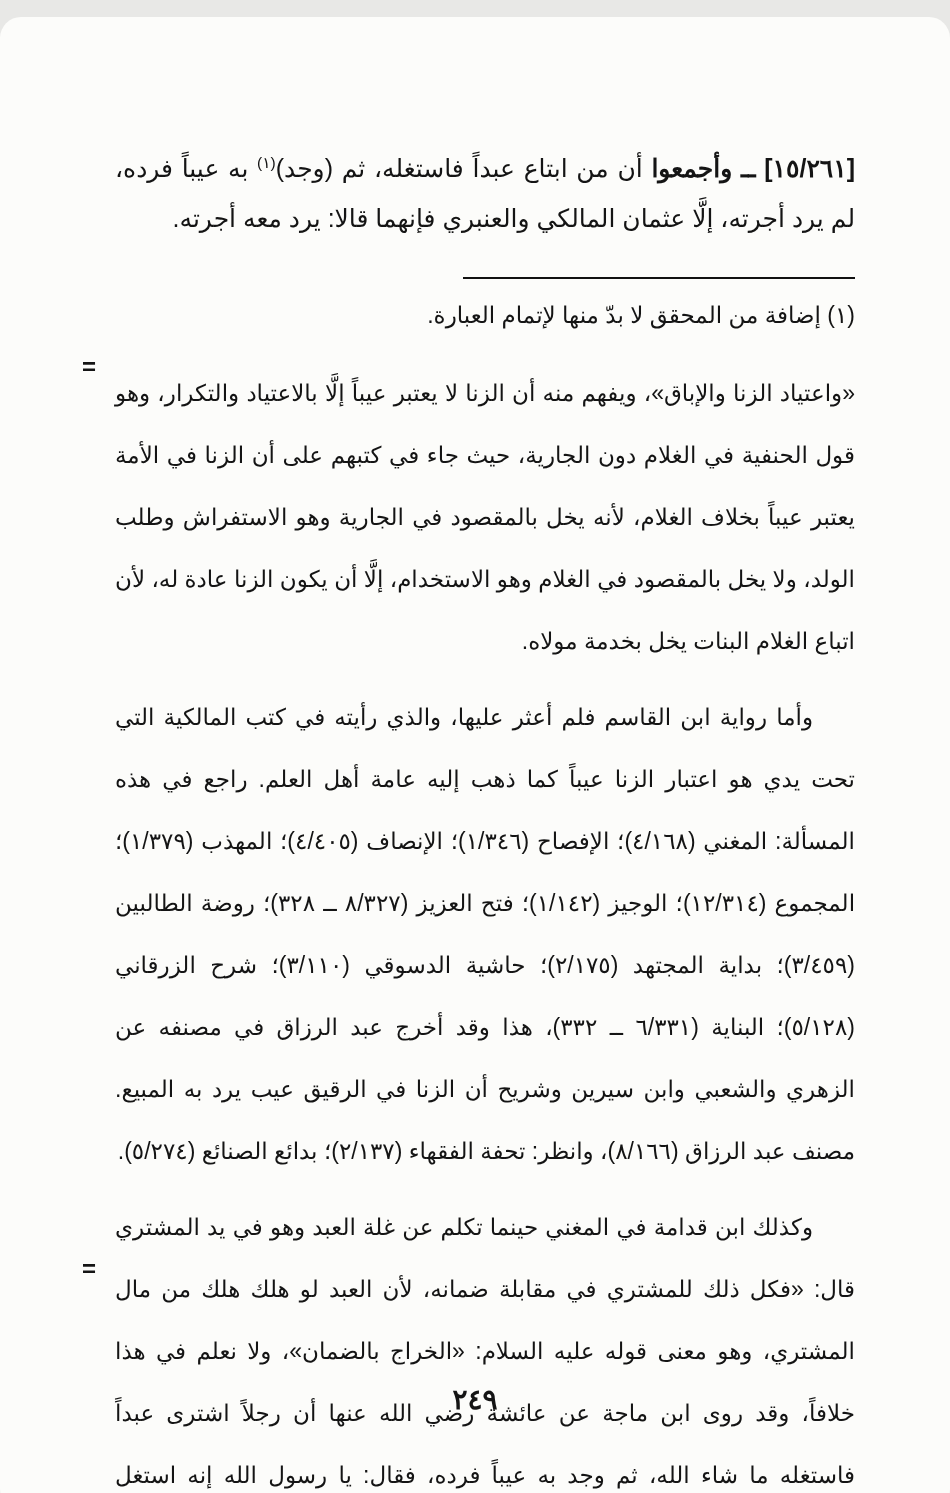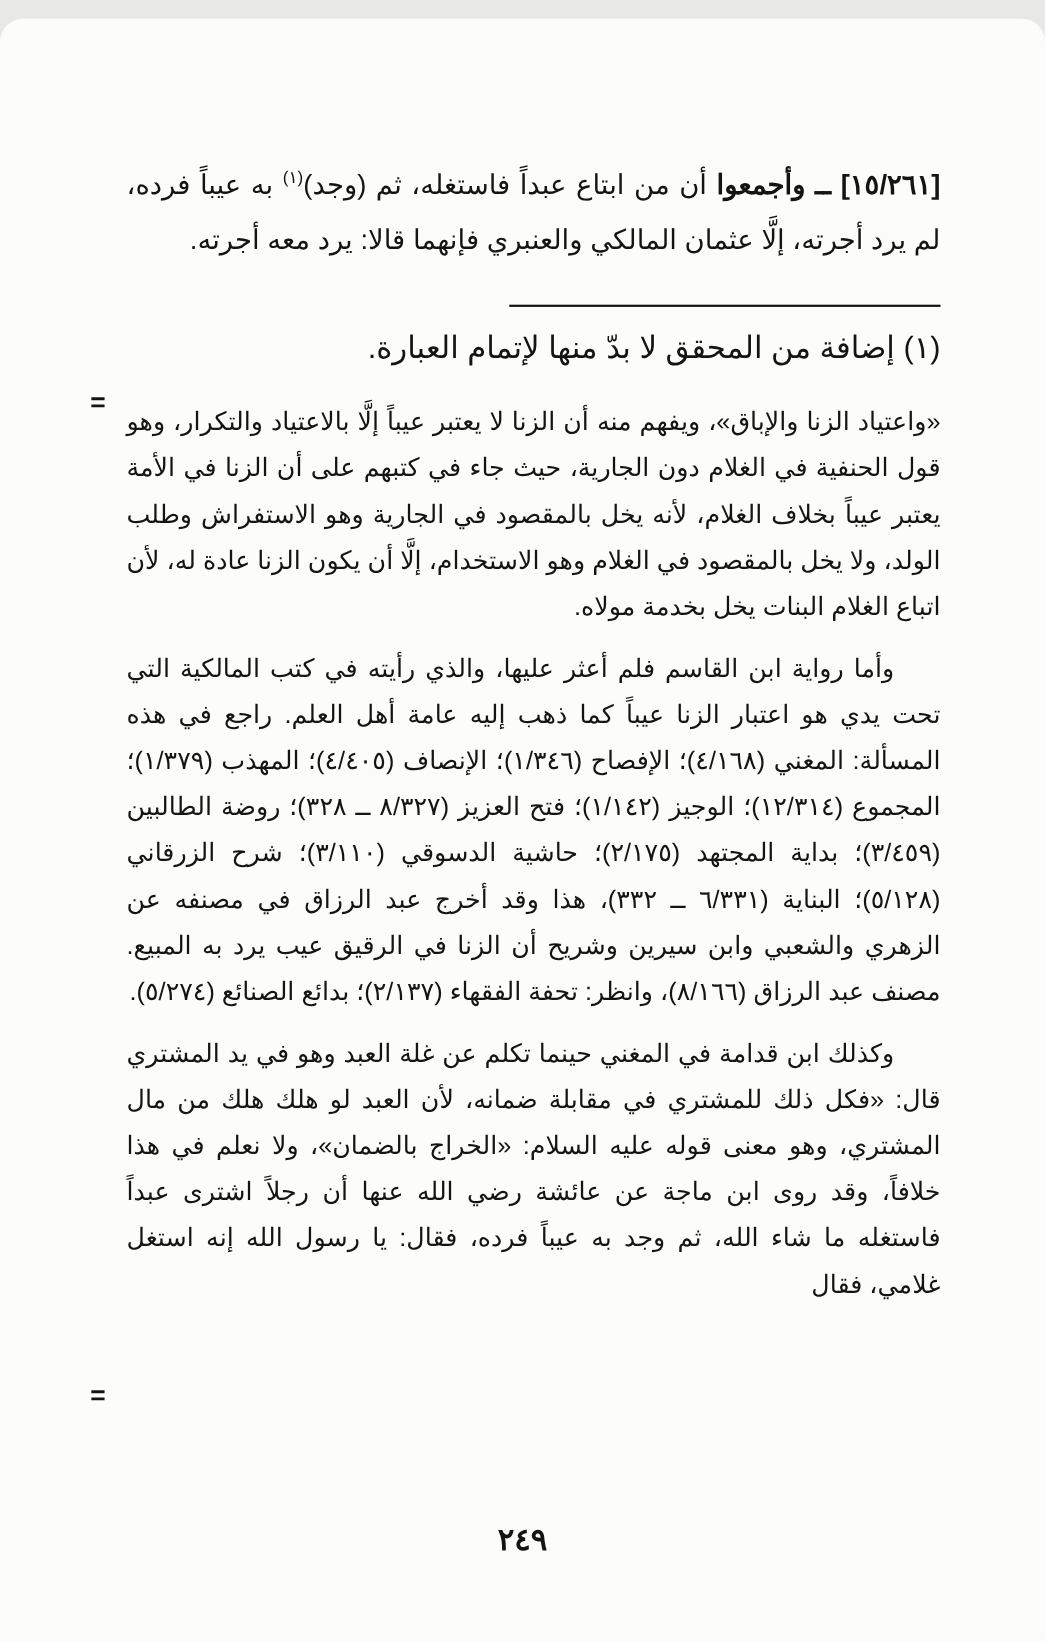--- a/index.html
+++ b/index.html
@@ -34,28 +34,28 @@
     vertical-align: super;
   }
   .sep {
     width: 392px;
     height: 0;
     border-top: 2px solid #111;
     margin: 34px 0 14px 0; 
   }
   .footnote {
     margin: 0 0 24px 0;
-    font-size: 28px;
+    font-size: 23px;
     line-height: 45px;
     text-align: right;
   }
   .notes p {
     margin: 0 0 14px 0;
     font-size: 23px;
-    line-height: 42px;
+    line-height: 62px;
     text-align: justify;
   }
   .notes p.indent { text-indent: 42px; }
   .notes p:last-child { margin-bottom: 0; }
   .cont-marker {
     position: absolute;
     left: 82px;
     font-size: 24px;
     font-weight: bold;
     color: #141414;

